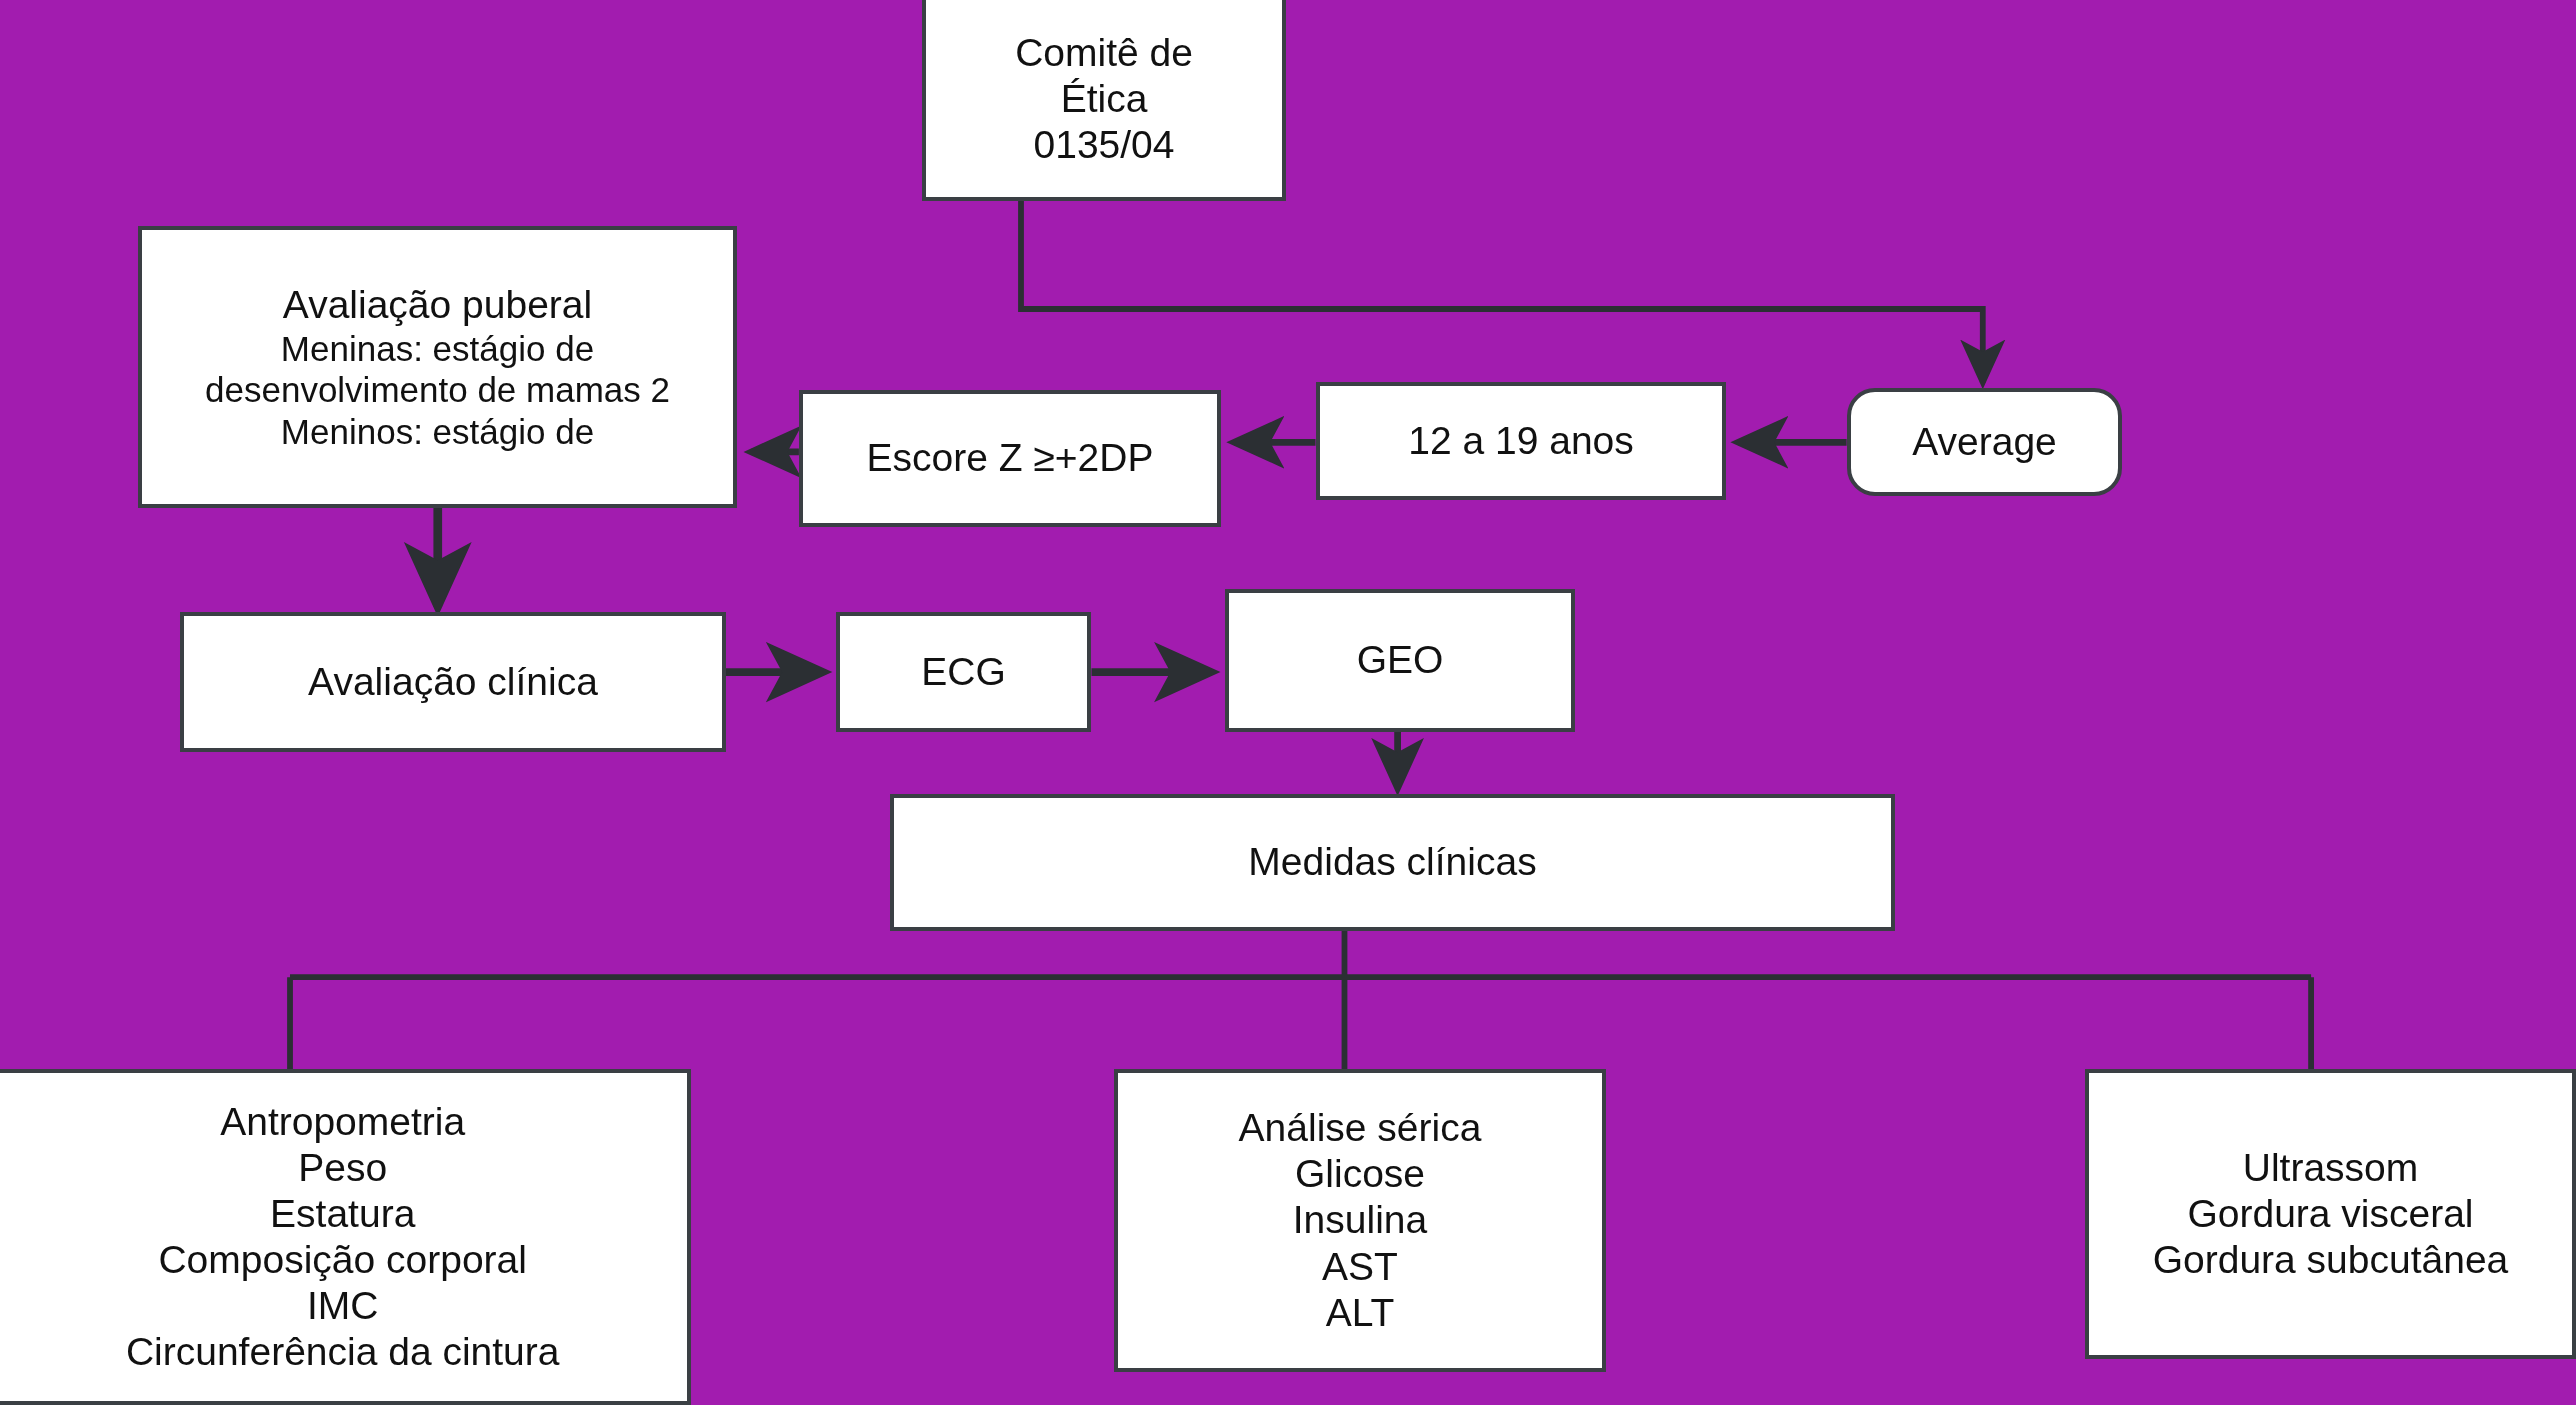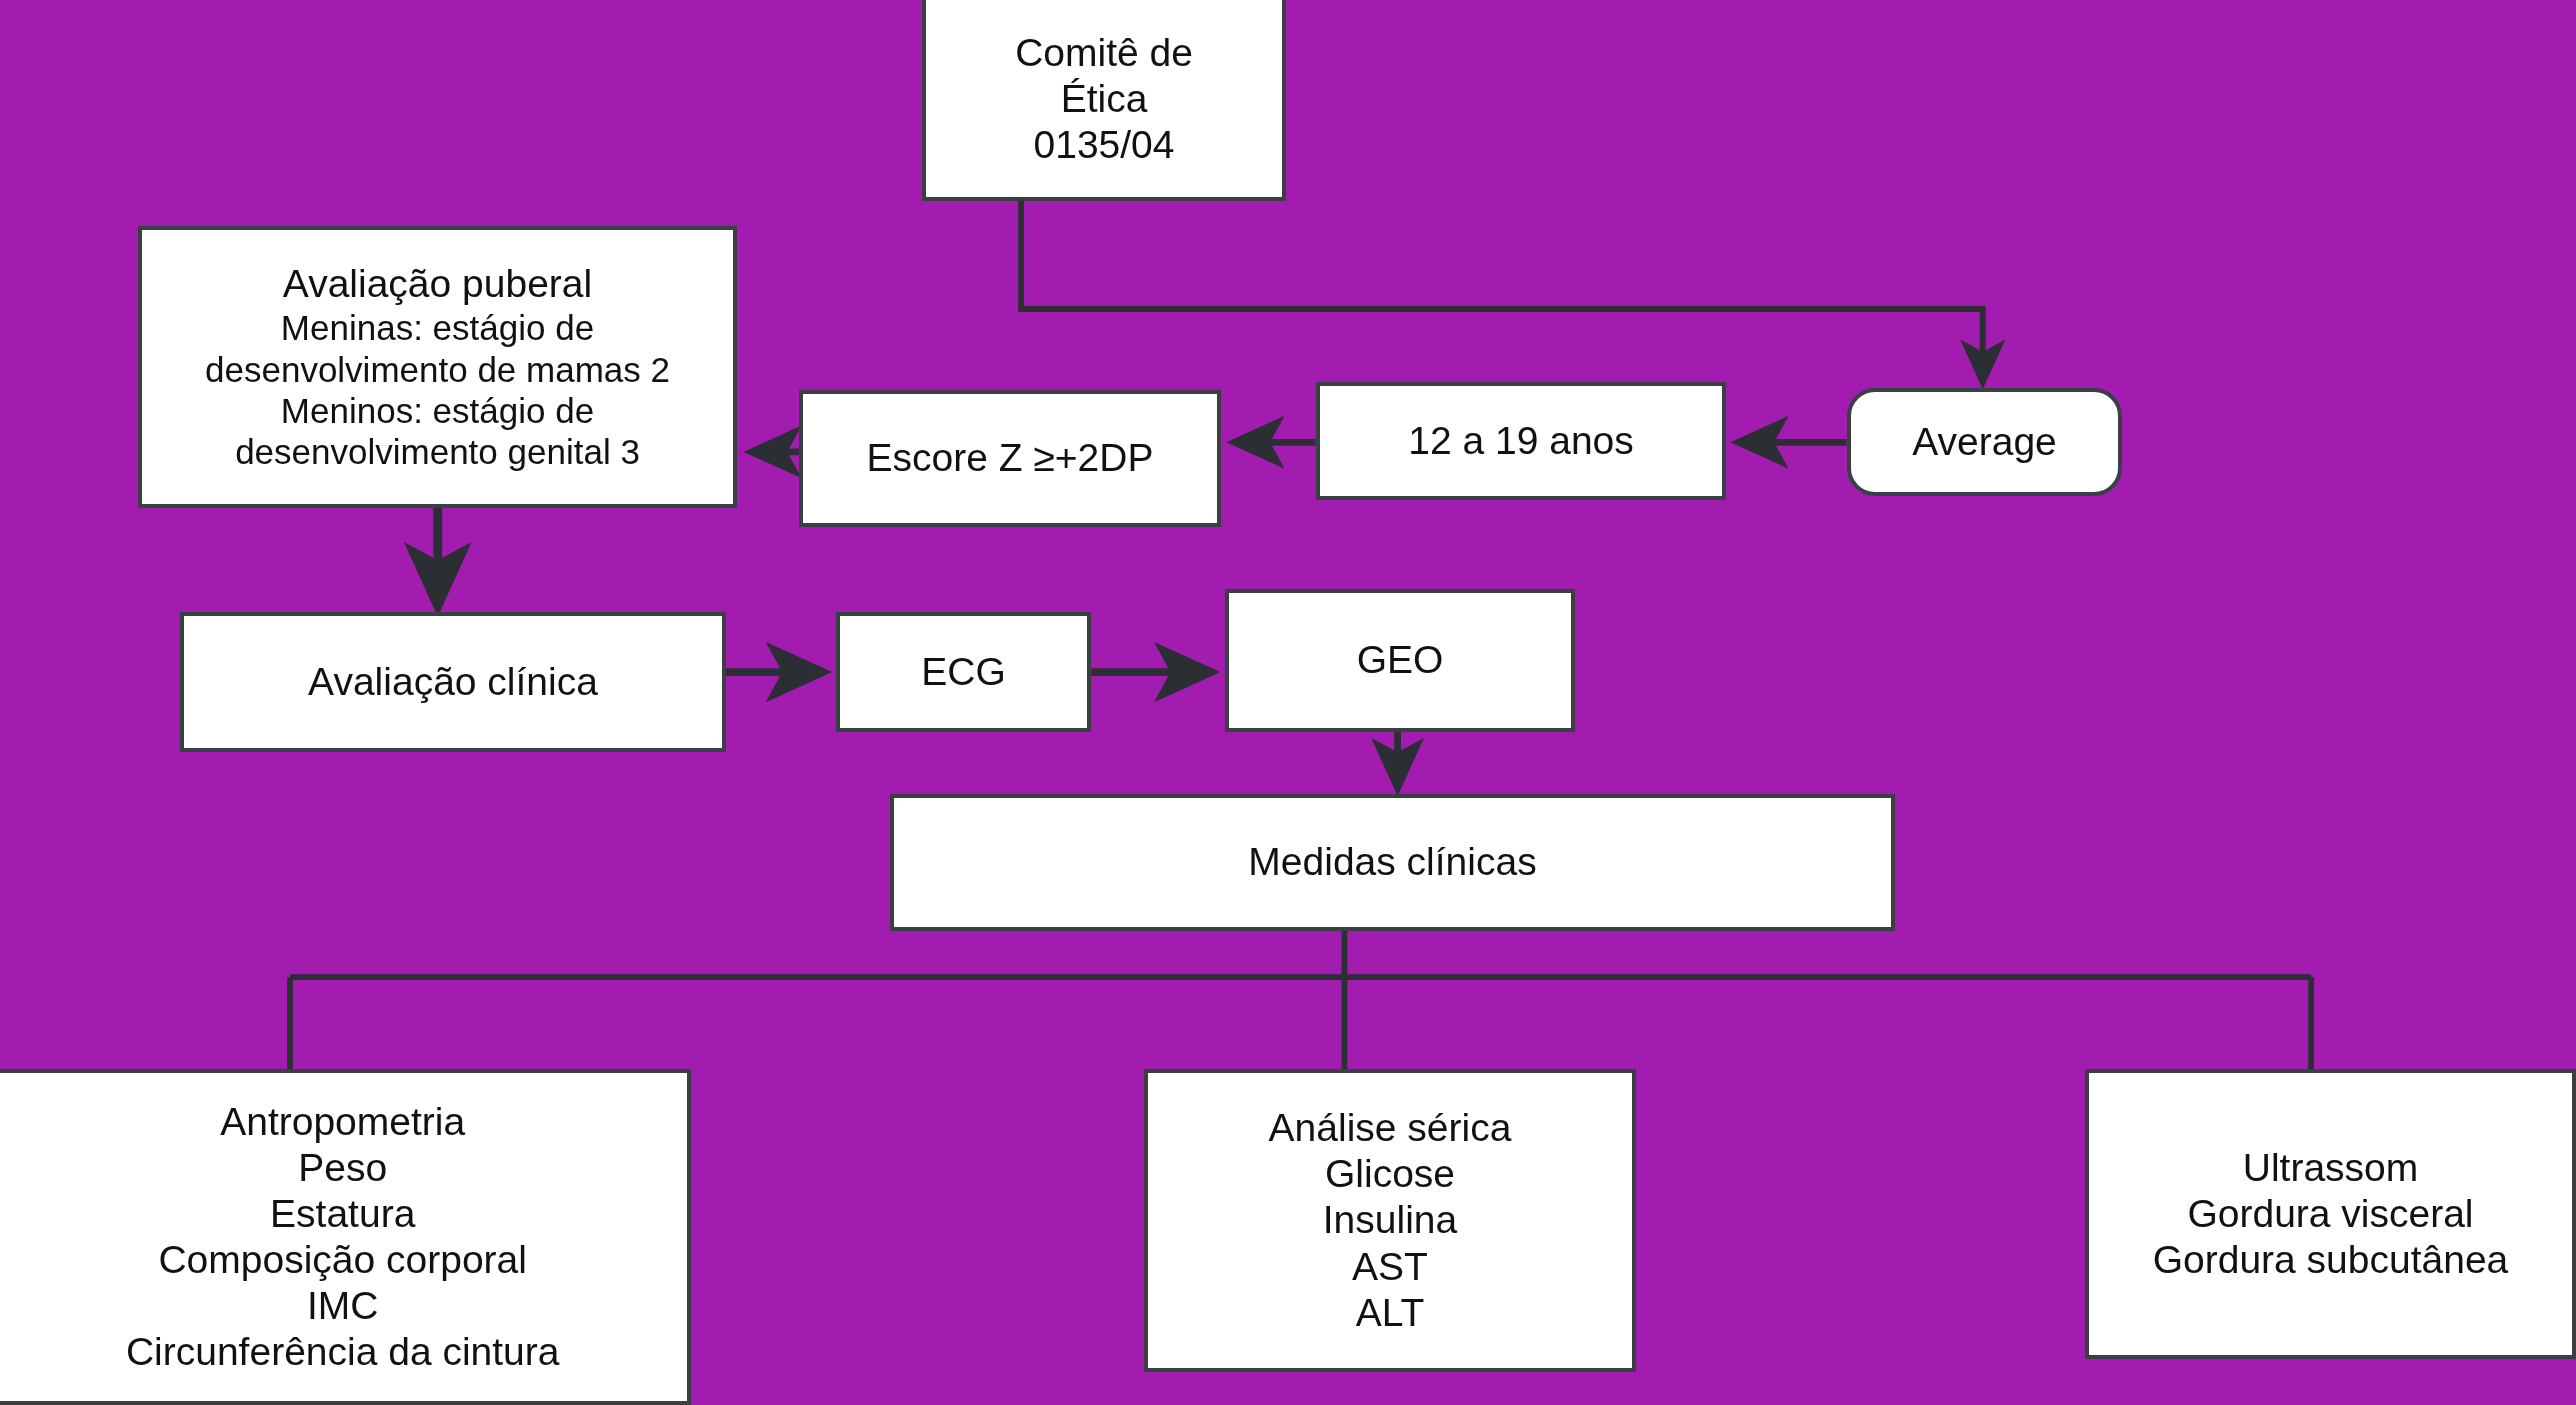--- a/index.html
+++ b/index.html
@@ -52,21 +52,21 @@
   #node-ethics      { left: 922px;  top: -3.9px;   width: 364px;  height: 205px; }
   #node-puberty     { left: 138px;  top: 226px;  width: 599px;  height: 282px; }
   #node-zscore      { left: 799px;  top: 390px;  width: 422px;  height: 137px; }
   #node-agerange    { left: 1316px; top: 382px;  width: 410px;  height: 118px; }
   #node-average     { left: 1847px; top: 388px;  width: 275px;  height: 108px; border-radius: 28px; }
   #node-clinical    { left: 180px;  top: 612px;  width: 546px;  height: 140px; }
   #node-ecg         { left: 836px;  top: 612px;  width: 255px;  height: 120px; }
   #node-geo         { left: 1225px; top: 589px;  width: 350px;  height: 143px; }
   #node-measures    { left: 890px;  top: 794px;  width: 1005px; height: 137px; }
   #node-anthro      { left: -5.8px;   top: 1069px; width: 697px;  height: 336px; }
-  #node-serum       { left: 1144px; top: 1069px; width: 492px;  height: 303px; }
+  #node-serum       { left: 1114px; top: 1069px; width: 492px;  height: 303px; }
   #node-ultrasound  { left: 2085px; top: 1069px; width: 491px;  height: 290px; }
 
   #node-puberty .line:first-child { font-size: 39px; }
 </style>
 </head>
 <body>
 
 <div id="canvas">
 
   <svg class="wires" viewBox="0 0 2667 1455" xmlns="http://www.w3.org/2000/svg">
@@ -99,21 +99,20 @@
     <span class="line">Comitê de</span>
     <span class="line">Ética</span>
     <span class="line">0135/04</span>
   </div>
 
   <div class="node t36" id="node-puberty">
     <span class="line">Avaliação puberal</span>
     <span class="line">Meninas: estágio de</span>
     <span class="line">desenvolvimento de mamas 2</span>
     <span class="line">Meninos: estágio de</span>
-    <span class="line">desenvolvimento genital 3</span>
   </div>
 
   <div class="node t40" id="node-zscore">
     <span class="line">Escore Z  ≥+2DP</span>
   </div>
 
   <div class="node t40" id="node-agerange">
     <span class="line">12 a 19 anos</span>
   </div>
 

